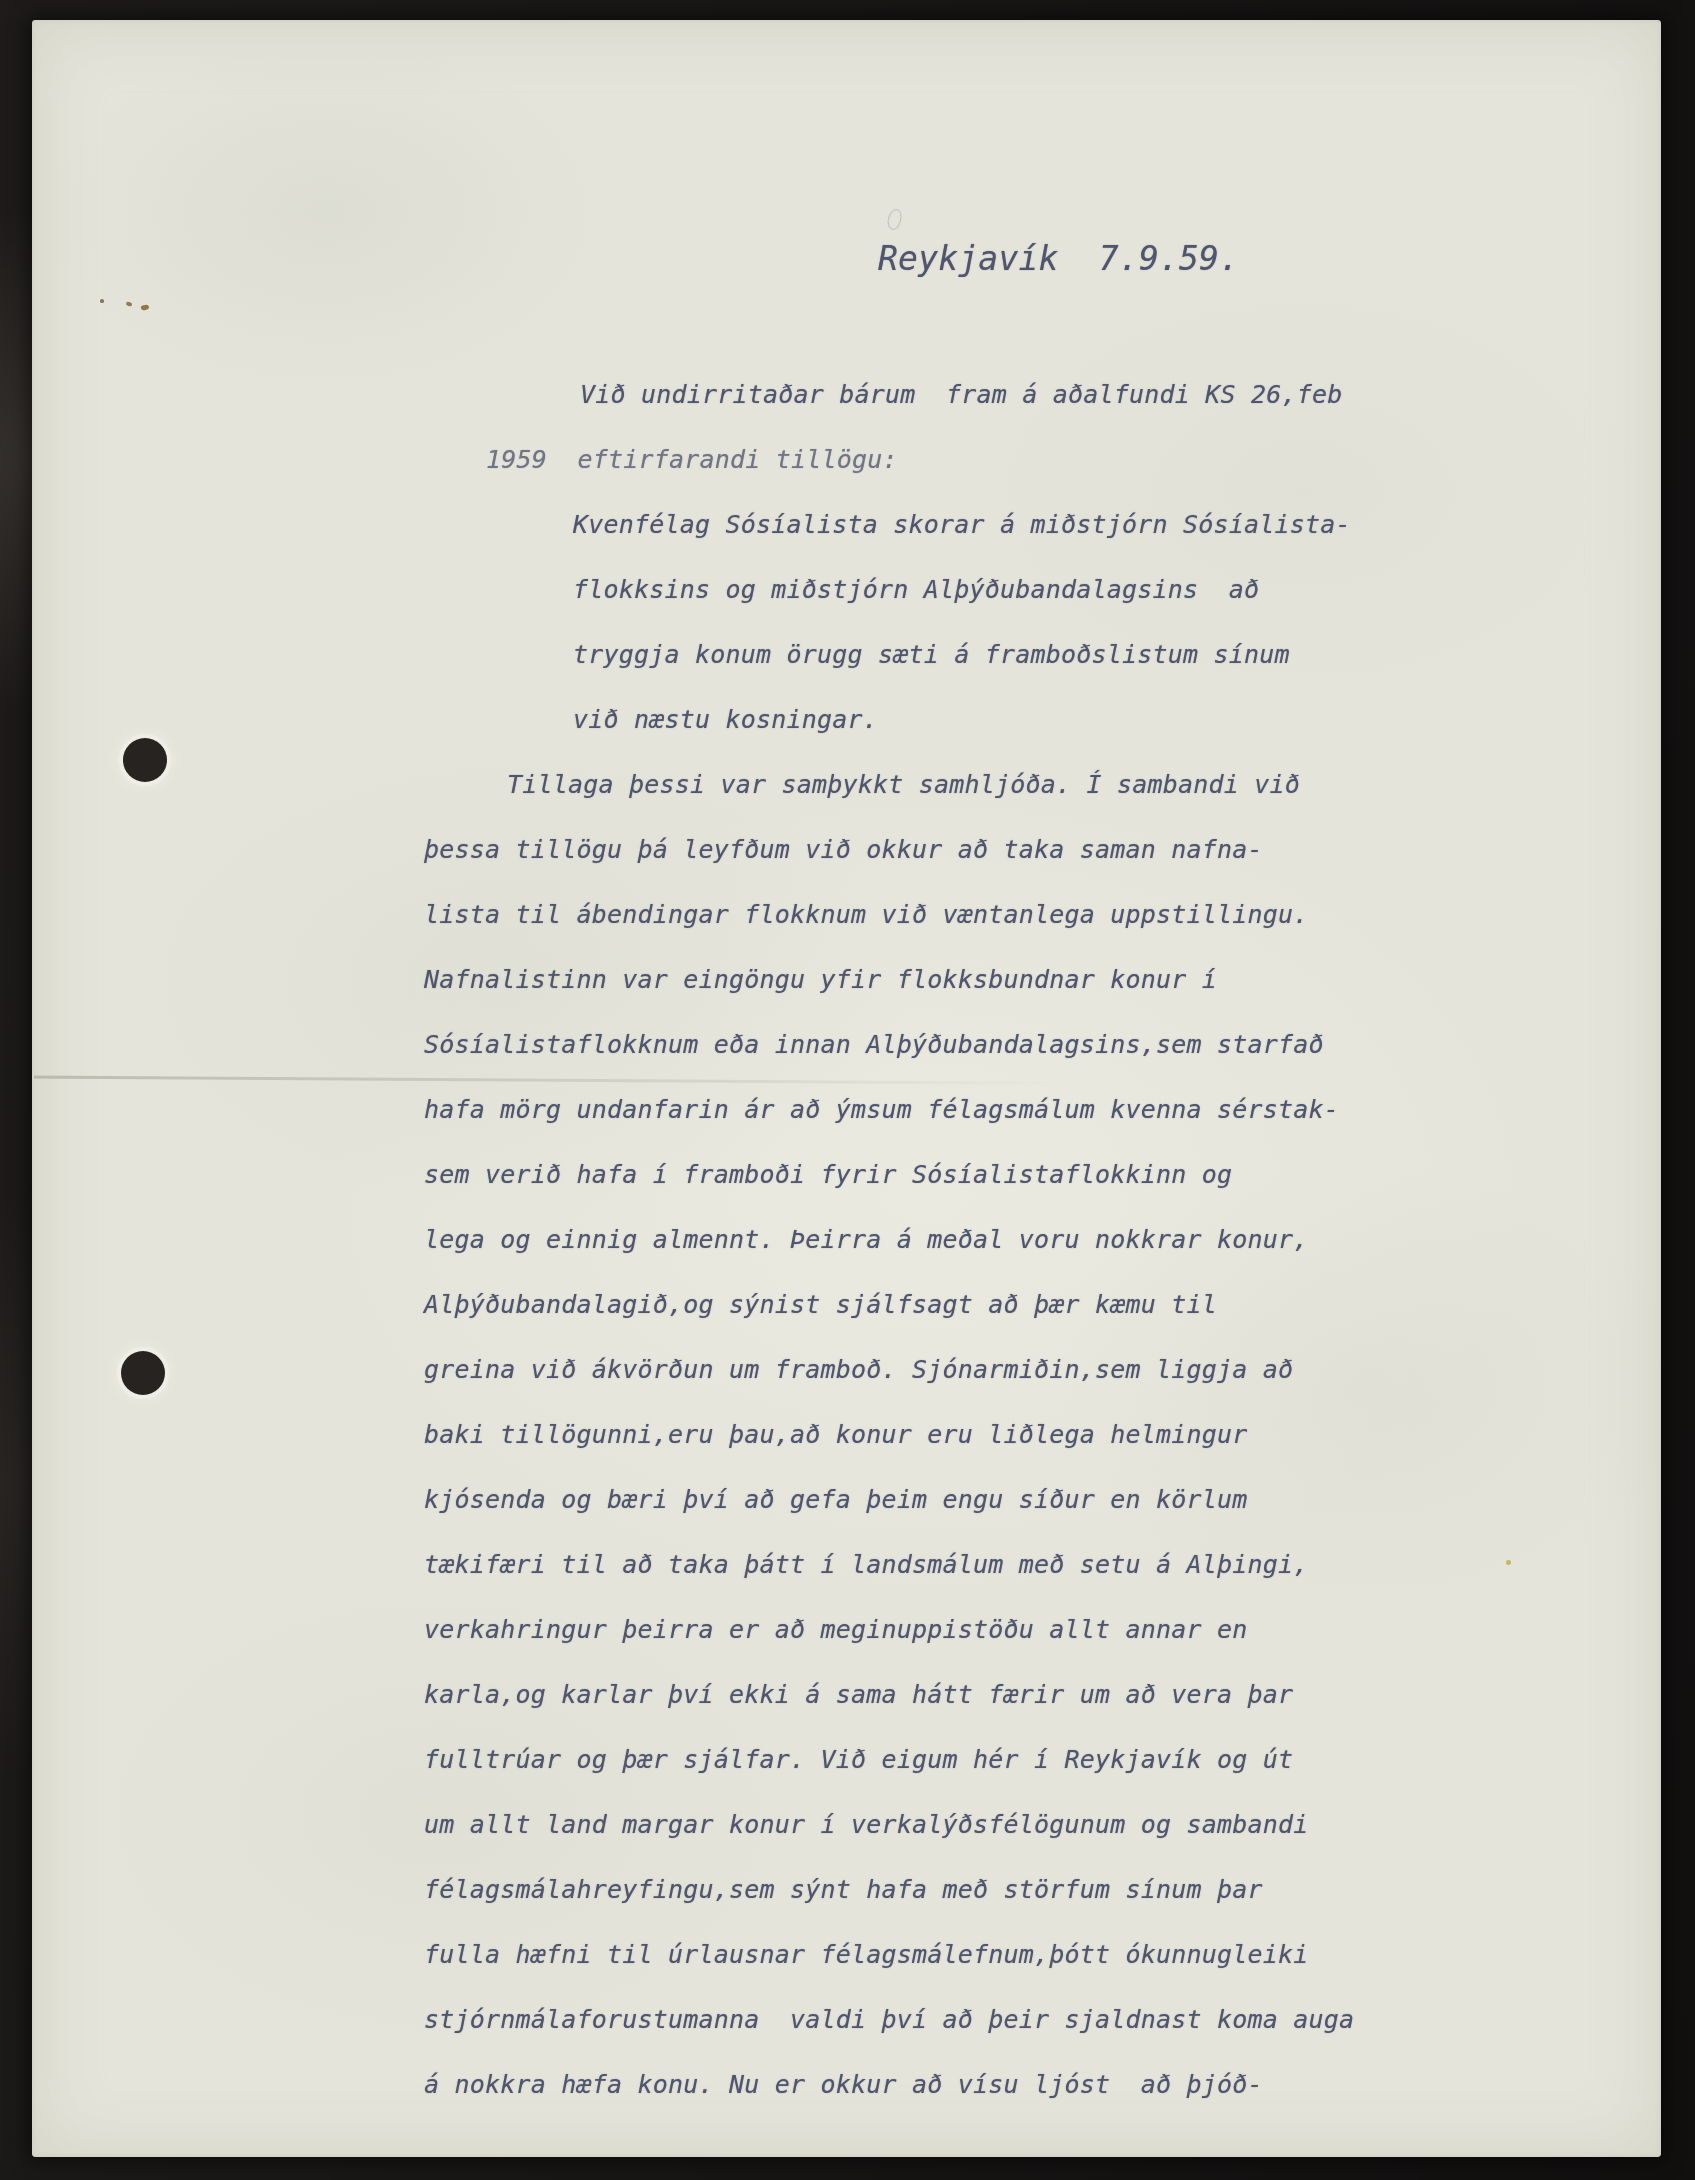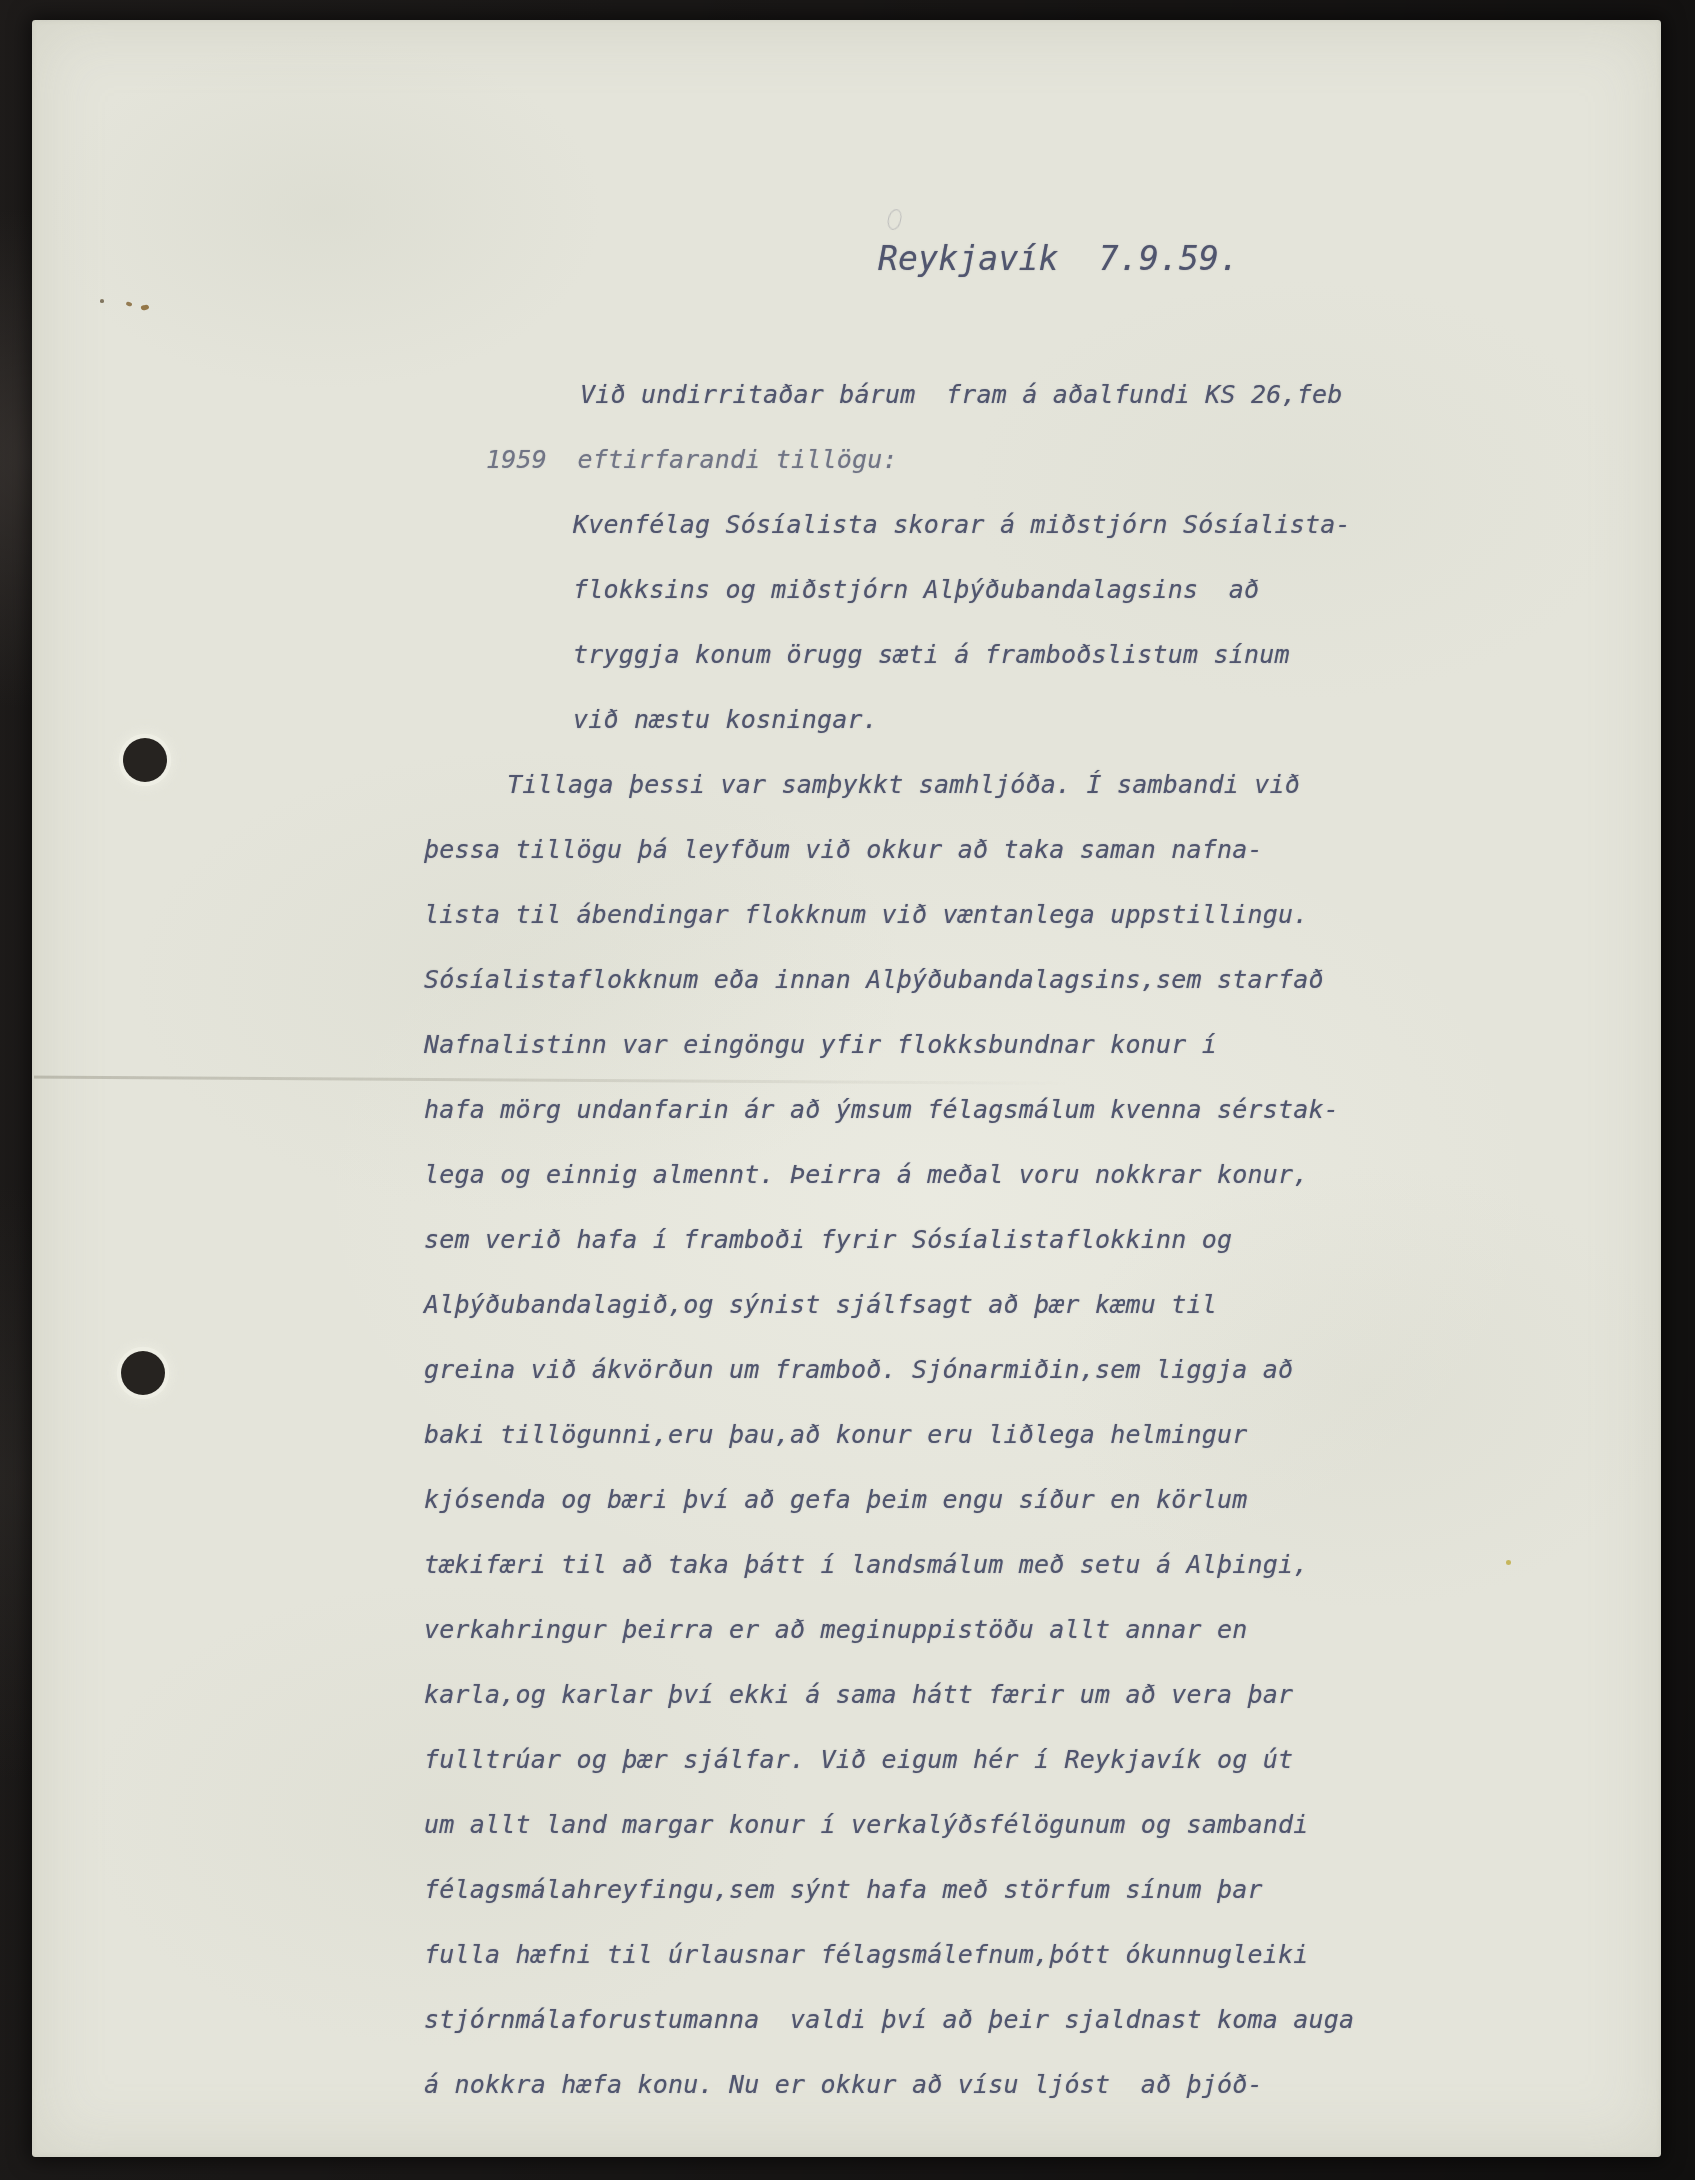--- a/index.html
+++ b/index.html
@@ -106,25 +106,25 @@
   <div class="body-text">
       <div class="line i-wide">Við undirritaðar bárum  fram á aðalfundi KS 26,feb</div>
       <div class="line i-half faint">1959  eftirfarandi tillögu:</div>
       <div class="line i-quote">Kvenfélag Sósíalista skorar á miðstjórn Sósíalista-</div>
       <div class="line i-quote">flokksins og miðstjórn Alþýðubandalagsins  að</div>
       <div class="line i-quote">tryggja konum örugg sæti á framboðslistum sínum</div>
       <div class="line i-quote">við næstu kosningar.</div>
       <div class="line i-para">Tillaga þessi var samþykkt samhljóða. Í sambandi við</div>
       <div class="line">þessa tillögu þá leyfðum við okkur að taka saman nafna-</div>
       <div class="line">lista til ábendingar flokknum við væntanlega uppstillingu.</div>
+      <div class="line">Nafnalistinn var eingöngu yfir flokksbundnar konur í</div>
       <div class="line">Sósíalistaflokknum eða innan Alþýðubandalagsins,sem starfað</div>
-      <div class="line">Nafnalistinn var eingöngu yfir flokksbundnar konur í</div>
       <div class="line">hafa mörg undanfarin ár að ýmsum félagsmálum kvenna sérstak-</div>
+      <div class="line">sem verið hafa í framboði fyrir Sósíalistaflokkinn og</div>
       <div class="line">lega og einnig almennt. Þeirra á meðal voru nokkrar konur,</div>
-      <div class="line">sem verið hafa í framboði fyrir Sósíalistaflokkinn og</div>
       <div class="line">Alþýðubandalagið,og sýnist sjálfsagt að þær kæmu til</div>
       <div class="line">greina við ákvörðun um framboð. Sjónarmiðin,sem liggja að</div>
       <div class="line">baki tillögunni,eru þau,að konur eru liðlega helmingur</div>
       <div class="line">kjósenda og bæri því að gefa þeim engu síður en körlum</div>
       <div class="line">tækifæri til að taka þátt í landsmálum með setu á Alþingi,</div>
       <div class="line">verkahringur þeirra er að meginuppistöðu allt annar en</div>
       <div class="line">karla,og karlar því ekki á sama hátt færir um að vera þar</div>
       <div class="line">fulltrúar og þær sjálfar. Við eigum hér í Reykjavík og út</div>
       <div class="line">um allt land margar konur í verkalýðsfélögunum og sambandi</div>
       <div class="line">félagsmálahreyfingu,sem sýnt hafa með störfum sínum þar</div>

